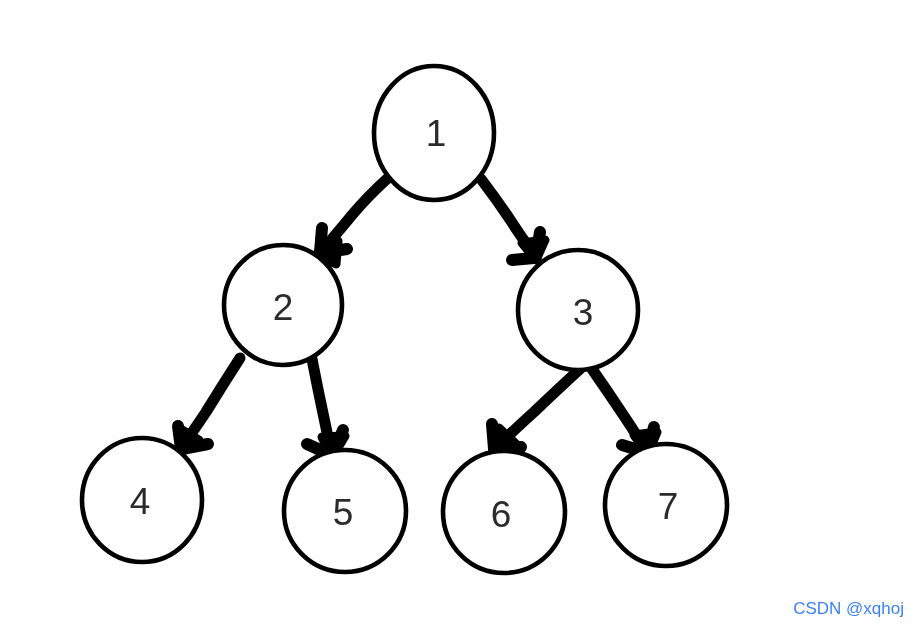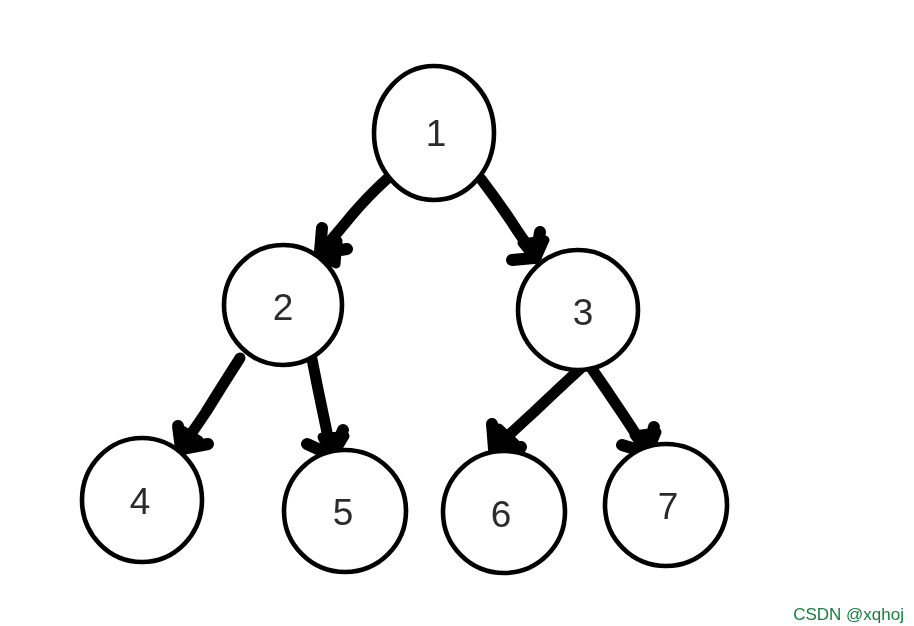--- a/index.html
+++ b/index.html
@@ -59,24 +59,24 @@
   }
   .edge-barb {
     stroke: #000000;
     stroke-width: 12;
     stroke-linecap: round;
     fill: none;
   }
   .watermark {
     position: absolute;
     right: 10px;
-    bottom: 1px;
+    bottom: 7px;
     font-family: "Liberation Sans", sans-serif;
     font-size: 17px;
-    color: #15803d;
+    color: #3b82f6;
     white-space: nowrap;
     user-select: none;
   }
 </style>
 </head>
 <body>
 
 <div id="diagram-root">
 
   <svg class="tree-canvas" viewBox="0 0 914 626" xmlns="http://www.w3.org/2000/svg">

